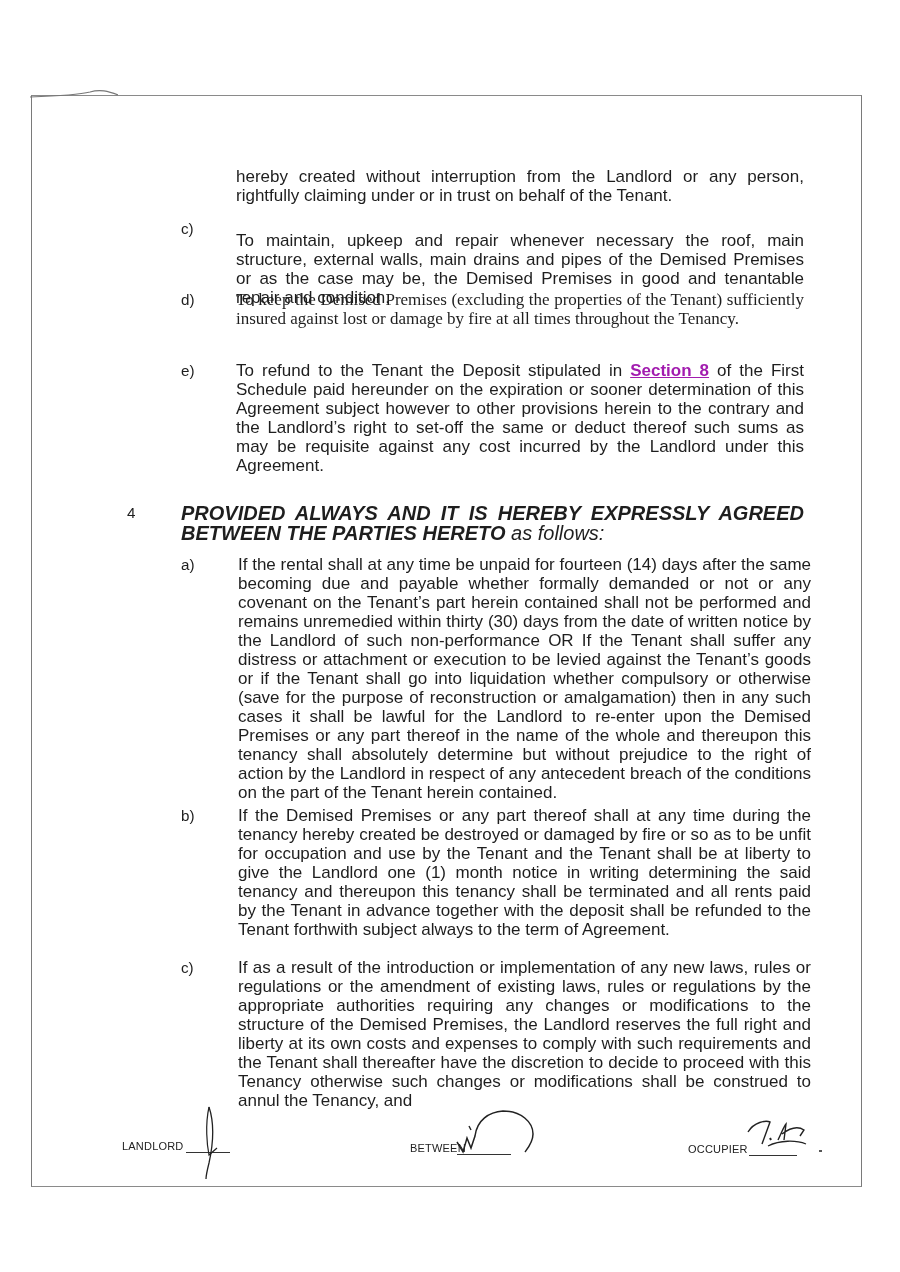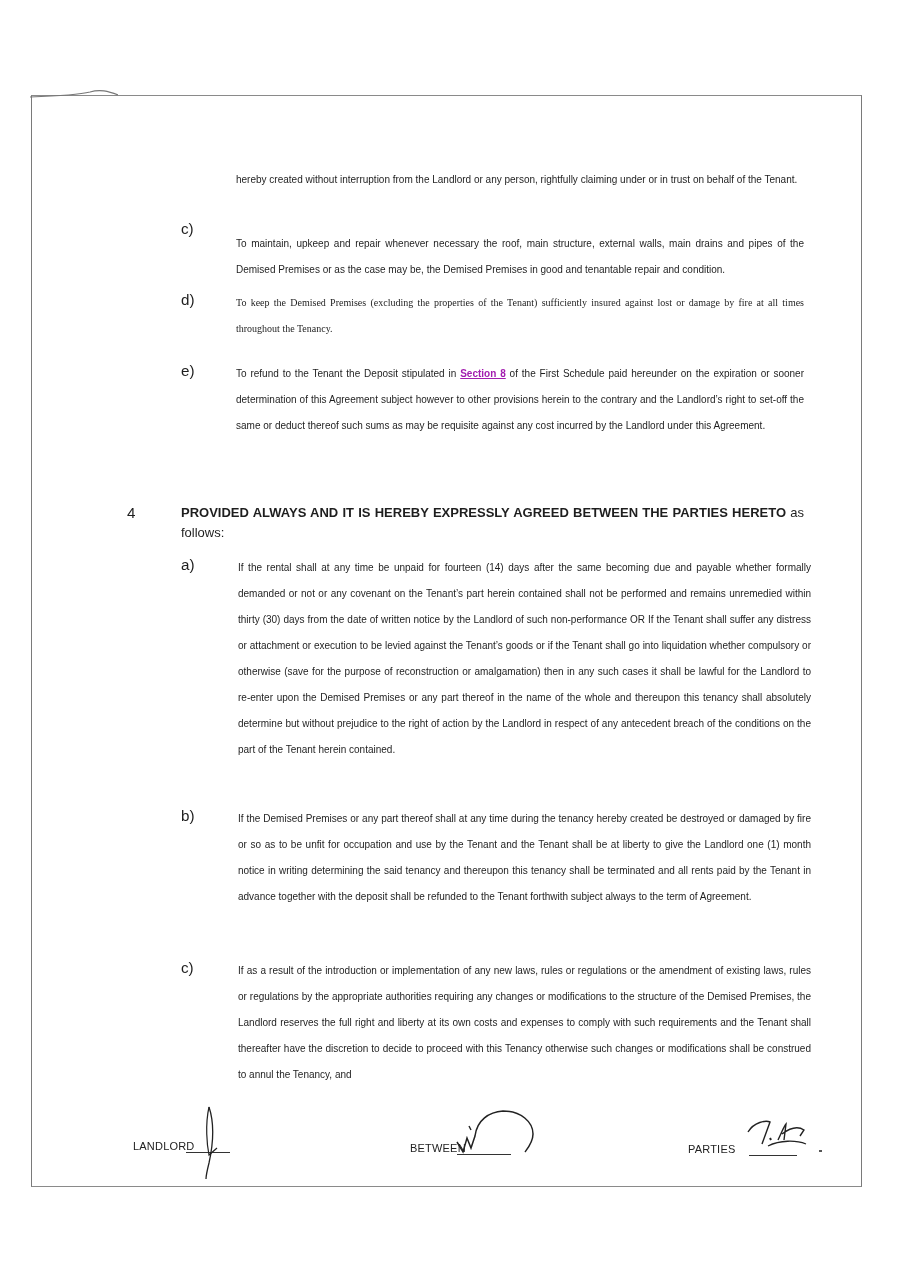--- a/index.html
+++ b/index.html
@@ -9,27 +9,27 @@
   }
   .frame {
     position:absolute; left:31px; top:95px; width:829px; height:1090px;
     border-left:1px solid #7a7a7a; border-right:1px solid #7a7a7a;
     border-bottom:1.5px solid #8a8a8a; border-top:1.5px solid #8a8a8a;
   }
   .top-curl {
     position:absolute; left:28px; top:86px; width:90px; height:14px;
   }
   .txt {
-    position:absolute; font-size:10px; line-height:26px; text-align:justify;
+    position:absolute; font-size:17px; line-height:19px; text-align:justify;
     text-align-last:left;
   }
   .lbl { position:absolute; font-size:15.2px; line-height:20.2px; }
   .main-col { left:236px; width:568px; }
   .sub-col { left:238px; width:573px; }
-  .heading { position:absolute; left:181px; width:623px; font-size:13px; line-height:20.2px; text-align:justify; text-align-last:left;}
+  .heading { position:absolute; left:181px; width:623px; font-size:20px; line-height:20.2px; text-align:justify; text-align-last:left;font-style:italic;}
   .heading b { font-weight:bold; }
   .sec-link { font-weight:bold; text-decoration:underline; color:#a21caf; }
   .sig-label { position:absolute; font-size:11px; letter-spacing:0.2px; color:#222; }
   .sig-line { position:absolute; height:0; border-bottom:1px solid #333; }
   svg.sig { position:absolute; overflow:visible; }
 </style>
 </head>
 <body>
 
 <div class="frame"></div>
@@ -53,35 +53,35 @@
 
 <div class="lbl" style="left:181px; top:555px;">a)</div>
 <div class="txt sub-col" style="top:555px;">If the rental shall at any time be unpaid for fourteen (14) days after the same becoming  due and payable whether formally demanded or not or any covenant on the Tenant’s part herein contained shall not be performed and remains unremedied within thirty (30) days from the date of written notice by the Landlord of such non-performance OR If the Tenant shall suffer any distress or attachment or execution to be levied against the Tenant’s goods or if the Tenant shall go into liquidation whether compulsory or otherwise (save for the purpose of reconstruction or amalgamation) then in any such cases it shall be lawful for the Landlord to re-enter upon the Demised Premises or any part thereof in the name of the whole and thereupon this tenancy shall absolutely determine but without prejudice to the right of action by the Landlord in respect of any antecedent breach of the conditions on the part of the Tenant herein contained.</div>
 
 <div class="lbl" style="left:181px; top:806px;">b)</div>
 <div class="txt sub-col" style="top:806px;">If the Demised Premises or any part thereof shall at any time during the tenancy hereby created be destroyed or damaged by fire or so as to be unfit for occupation and use by the Tenant and the Tenant shall be at liberty to give the Landlord one (1) month notice in writing determining the said tenancy and thereupon this tenancy shall be terminated and all rents paid by the Tenant in advance together with the deposit shall be refunded to the Tenant forthwith subject always to the term of Agreement.</div>
 
 <div class="lbl" style="left:181px; top:958px;">c)</div>
 <div class="txt sub-col" style="top:958px;">If as a result of the introduction or implementation of any new laws, rules or regulations or the amendment of existing laws, rules or regulations by the appropriate authorities requiring any changes or modifications to the structure of the Demised Premises, the Landlord reserves the full right and liberty at its own costs and expenses to comply with such requirements and the Tenant shall thereafter have the discretion to decide to proceed with this Tenancy otherwise such changes or modifications shall be construed to annul the Tenancy, and</div>
 
-<div class="sig-label" style="left:133px; top:1140px;">LANDLORD</div>
+<div class="sig-label" style="left:122px; top:1140px;">LANDLORD</div>
 <div class="sig-line" style="left:186px; top:1152px; width:44px;"></div>
 <svg class="sig" style="left:195px; top:1105px;" width="40" height="75">
   <path d="M14 2 C 20 20, 18 40, 14 58 C 12 66, 11 70, 11 74" stroke="#222" stroke-width="1.3" fill="none"></path>
   <path d="M14 2 C 10 20, 12 40, 14 50 L 22 43" stroke="#222" stroke-width="1.2" fill="none"></path>
 </svg>
 
 <div class="sig-label" style="left:410px; top:1142px;">BETWEEN</div>
 <div class="sig-line" style="left:457px; top:1154px; width:54px;"></div>
 <svg class="sig" style="left:455px; top:1108px;" width="90" height="50">
   <path d="M2 34 L 8 44 L 12 30 L 16 40 L 20 28 C 22 12, 34 4, 48 3 C 66 3, 78 14, 78 26 C 78 34, 73 40, 70 44" stroke="#222" stroke-width="1.5" fill="none"></path>
   <path d="M16 22 L 14 18" stroke="#222" stroke-width="1.4" fill="none"></path>
 </svg>
 
-<div class="sig-label" style="left:688px; top:1143px;">PARTIES</div>
+<div class="sig-label" style="left:688px; top:1143px;">OCCUPIER</div>
 <div class="sig-line" style="left:749px; top:1155px; width:48px;"></div>
 <svg class="sig" style="left:740px; top:1118px;" width="80" height="40">
   <path d="M8 14 C 14 4, 26 2, 30 4 L 22 26" stroke="#222" stroke-width="1.4" fill="none"></path>
   <path d="M30 20 L 31 22" stroke="#222" stroke-width="2" fill="none"></path>
   <path d="M38 22 C 42 14, 44 8, 46 6 L 44 22 M 42 16 C 50 10, 58 8, 64 12 L 60 18" stroke="#222" stroke-width="1.4" fill="none"></path>
   <path d="M28 28 C 40 22, 56 22, 66 26" stroke="#222" stroke-width="1.3" fill="none"></path>
 </svg>
 <div style="position:absolute; left:819px; top:1150px; width:3px; height:2px; background:#555;"></div>
 
 </body></html>

